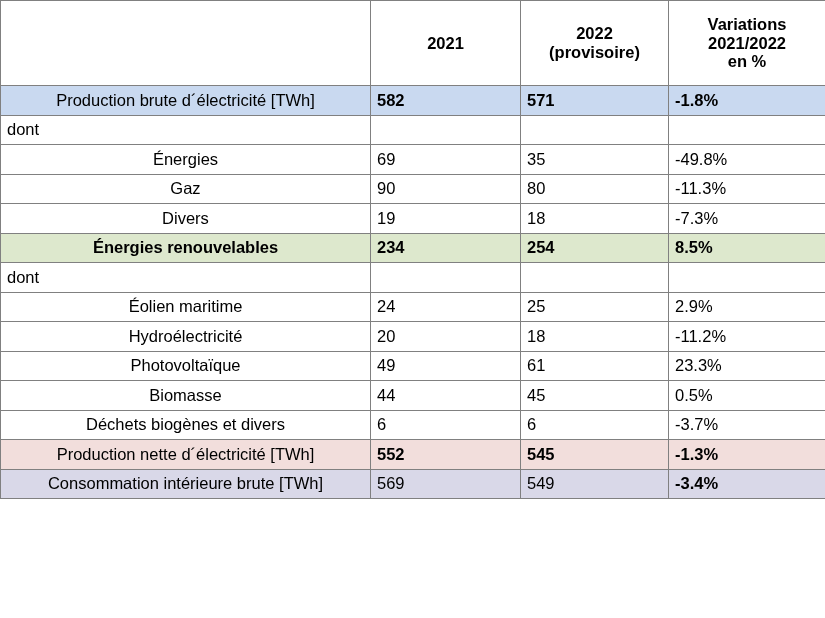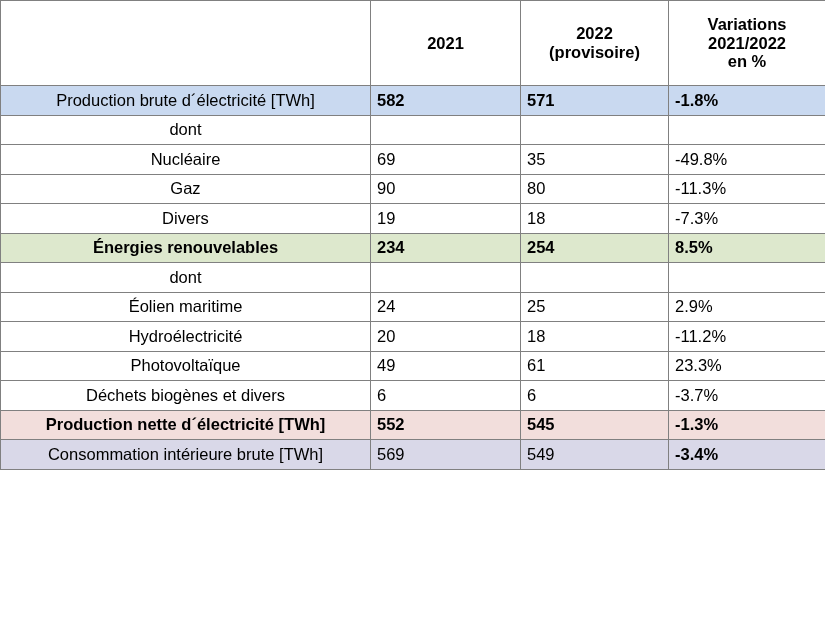--- a/index.html
+++ b/index.html
@@ -67,31 +67,31 @@
   }
   tr.row-renew td {
     background: #dde8cd;
     font-weight: bold;
   }
   tr.row-nette td {
     background: #f2dedc;
     font-weight: bold;
   }
   tr.row-nette td.label {
-    font-weight: bold;
+    font-weight: normal;
     margin-top: 21px;
   }
   tr.row-conso td {
     background: #d9d8e8;
   }
   tr.row-conso td.var {
     font-weight: bold;
   }
   tr.row-dont td.label {
-    text-align: center;
+    text-align: left;
   }
 </style>
 </head>
 <body>
 
 <table class="energy-table">
   <colgroup>
     <col class="c-label">
     <col class="c-2021">
     <col class="c-2022">
@@ -121,21 +121,21 @@
       <td class="num">571</td>
       <td class="num var">-1.8%</td>
     </tr>
     <tr class="row-dont">
       <td class="label">dont</td>
       <td class="num"></td>
       <td class="num"></td>
       <td class="num var"></td>
     </tr>
     <tr>
-      <td class="label">Nucléaire</td>
+      <td class="label">Énergies</td>
       <td class="num">69</td>
       <td class="num">35</td>
       <td class="num var">-49.8%</td>
     </tr>
     <tr>
       <td class="label">Gaz</td>
       <td class="num">90</td>
       <td class="num">80</td>
       <td class="num var">-11.3%</td>
     </tr>
@@ -169,20 +169,26 @@
       <td class="num">18</td>
       <td class="num var">-11.2%</td>
     </tr>
     <tr>
       <td class="label">Photovoltaïque</td>
       <td class="num">49</td>
       <td class="num">61</td>
       <td class="num var">23.3%</td>
     </tr>
     <tr>
+      <td class="label">Biomasse</td>
+      <td class="num">44</td>
+      <td class="num">45</td>
+      <td class="num var">0.5%</td>
+    </tr>
+    <tr>
       <td class="label">Déchets biogènes et divers</td>
       <td class="num">6</td>
       <td class="num">6</td>
       <td class="num var">-3.7%</td>
     </tr>
     <tr class="row-nette">
       <td class="label">Production nette d´électricité [TWh]</td>
       <td class="num">552</td>
       <td class="num">545</td>
       <td class="num var">-1.3%</td>

